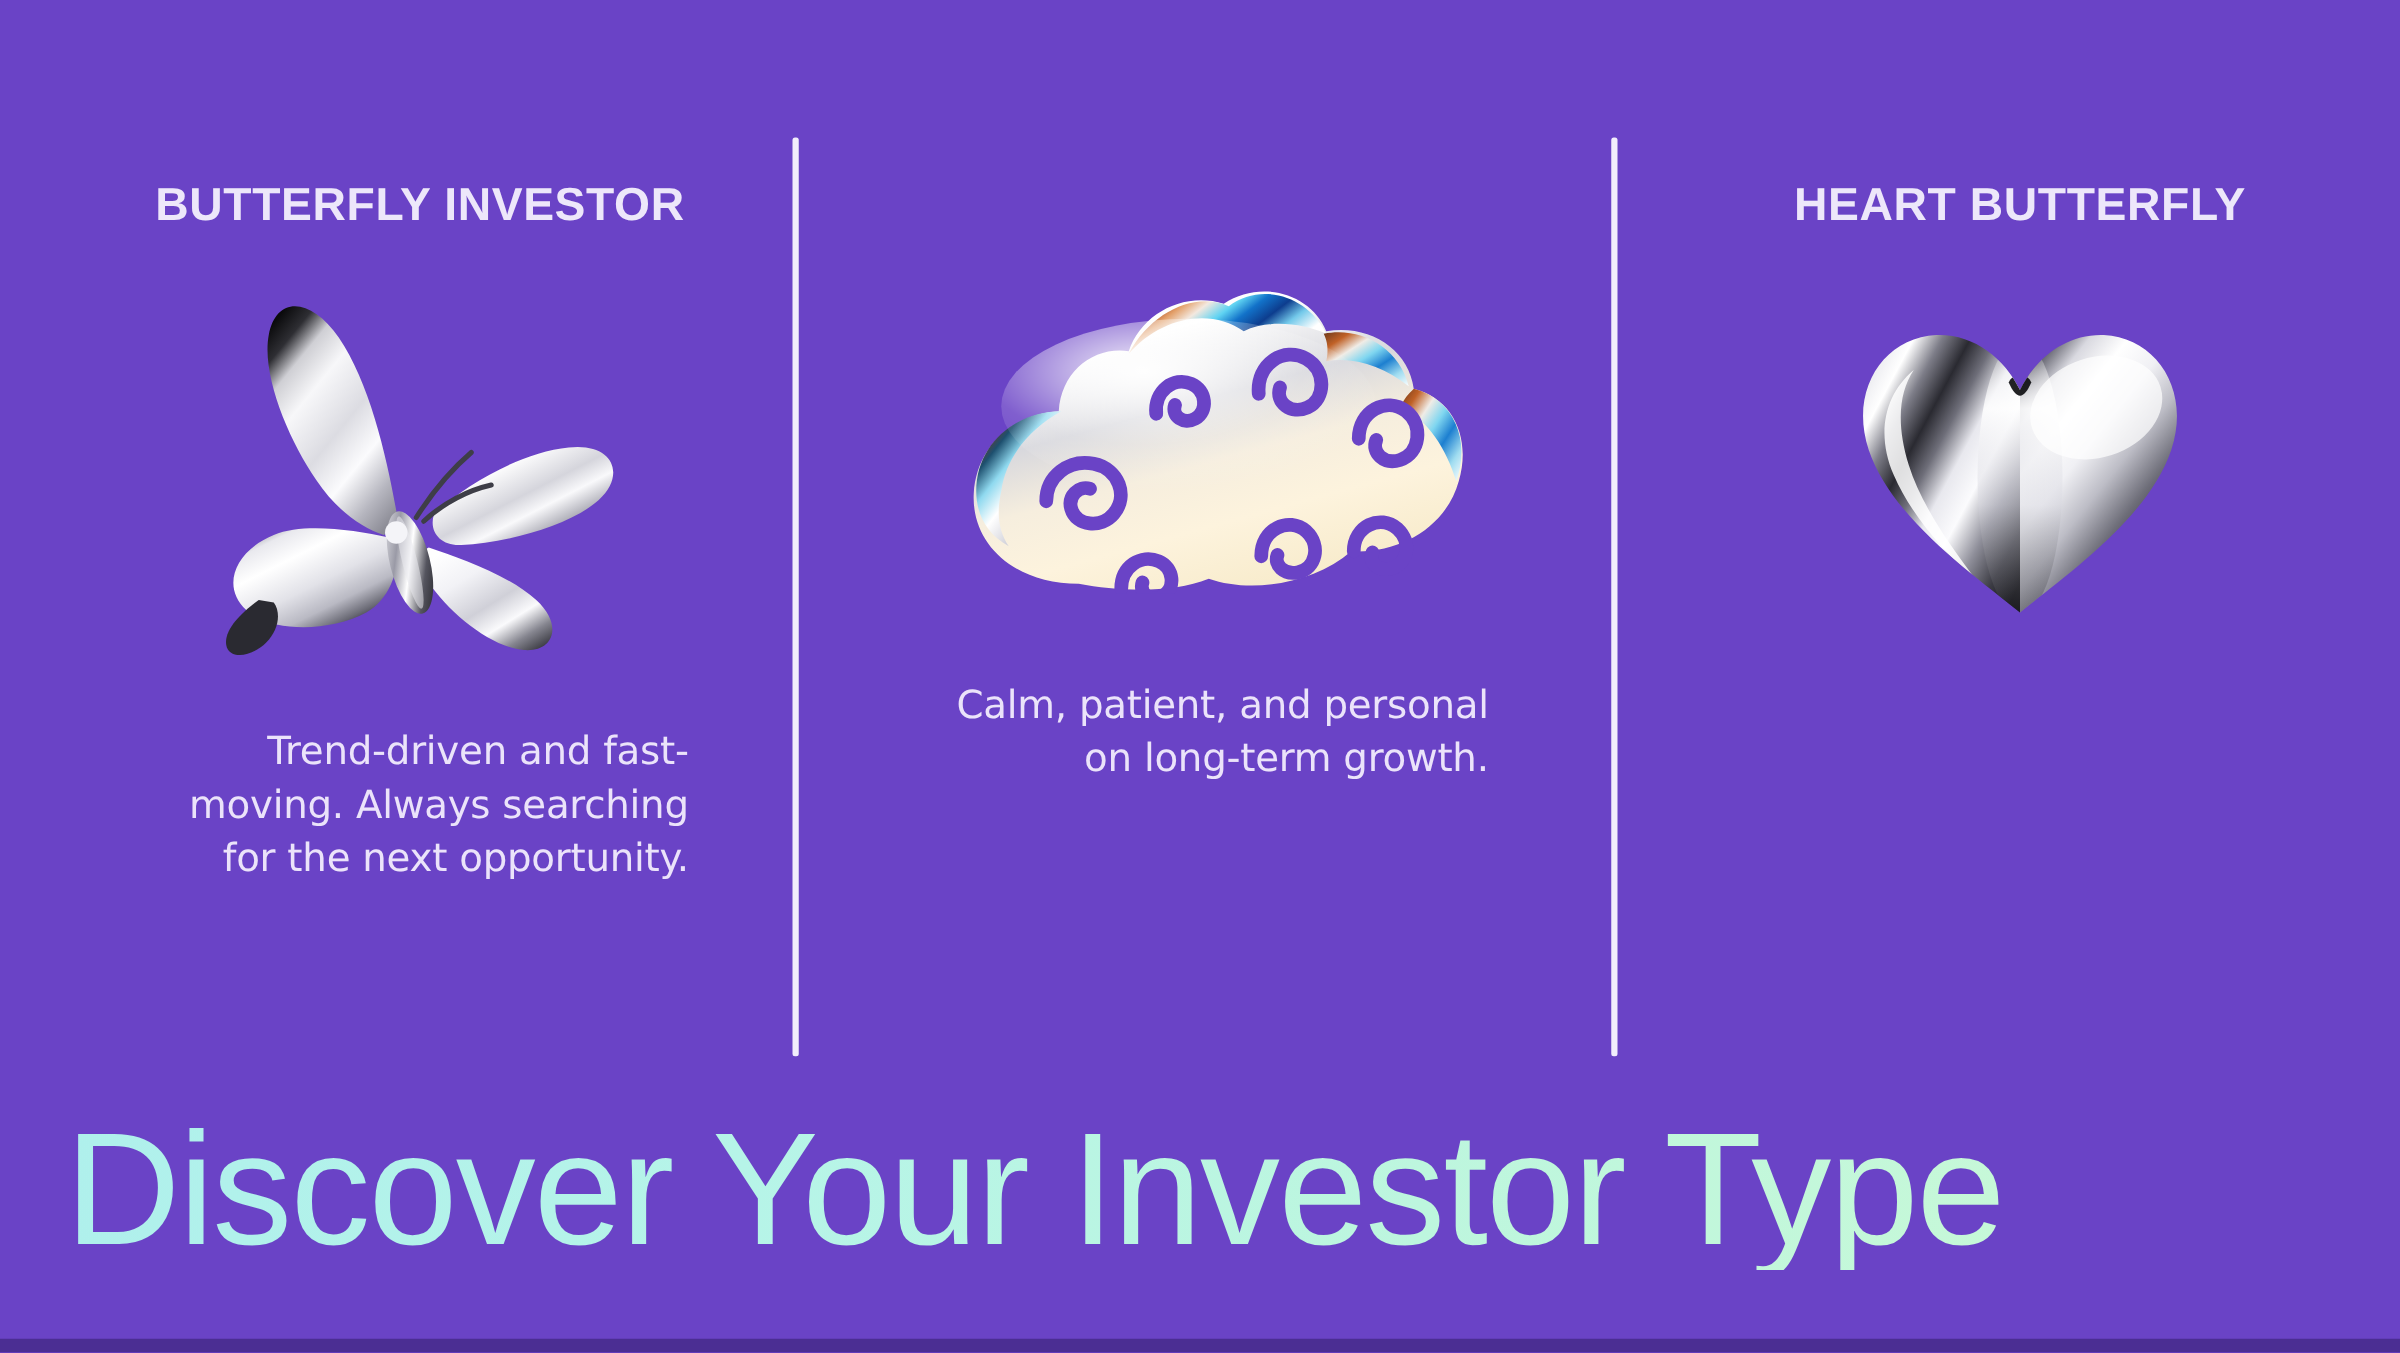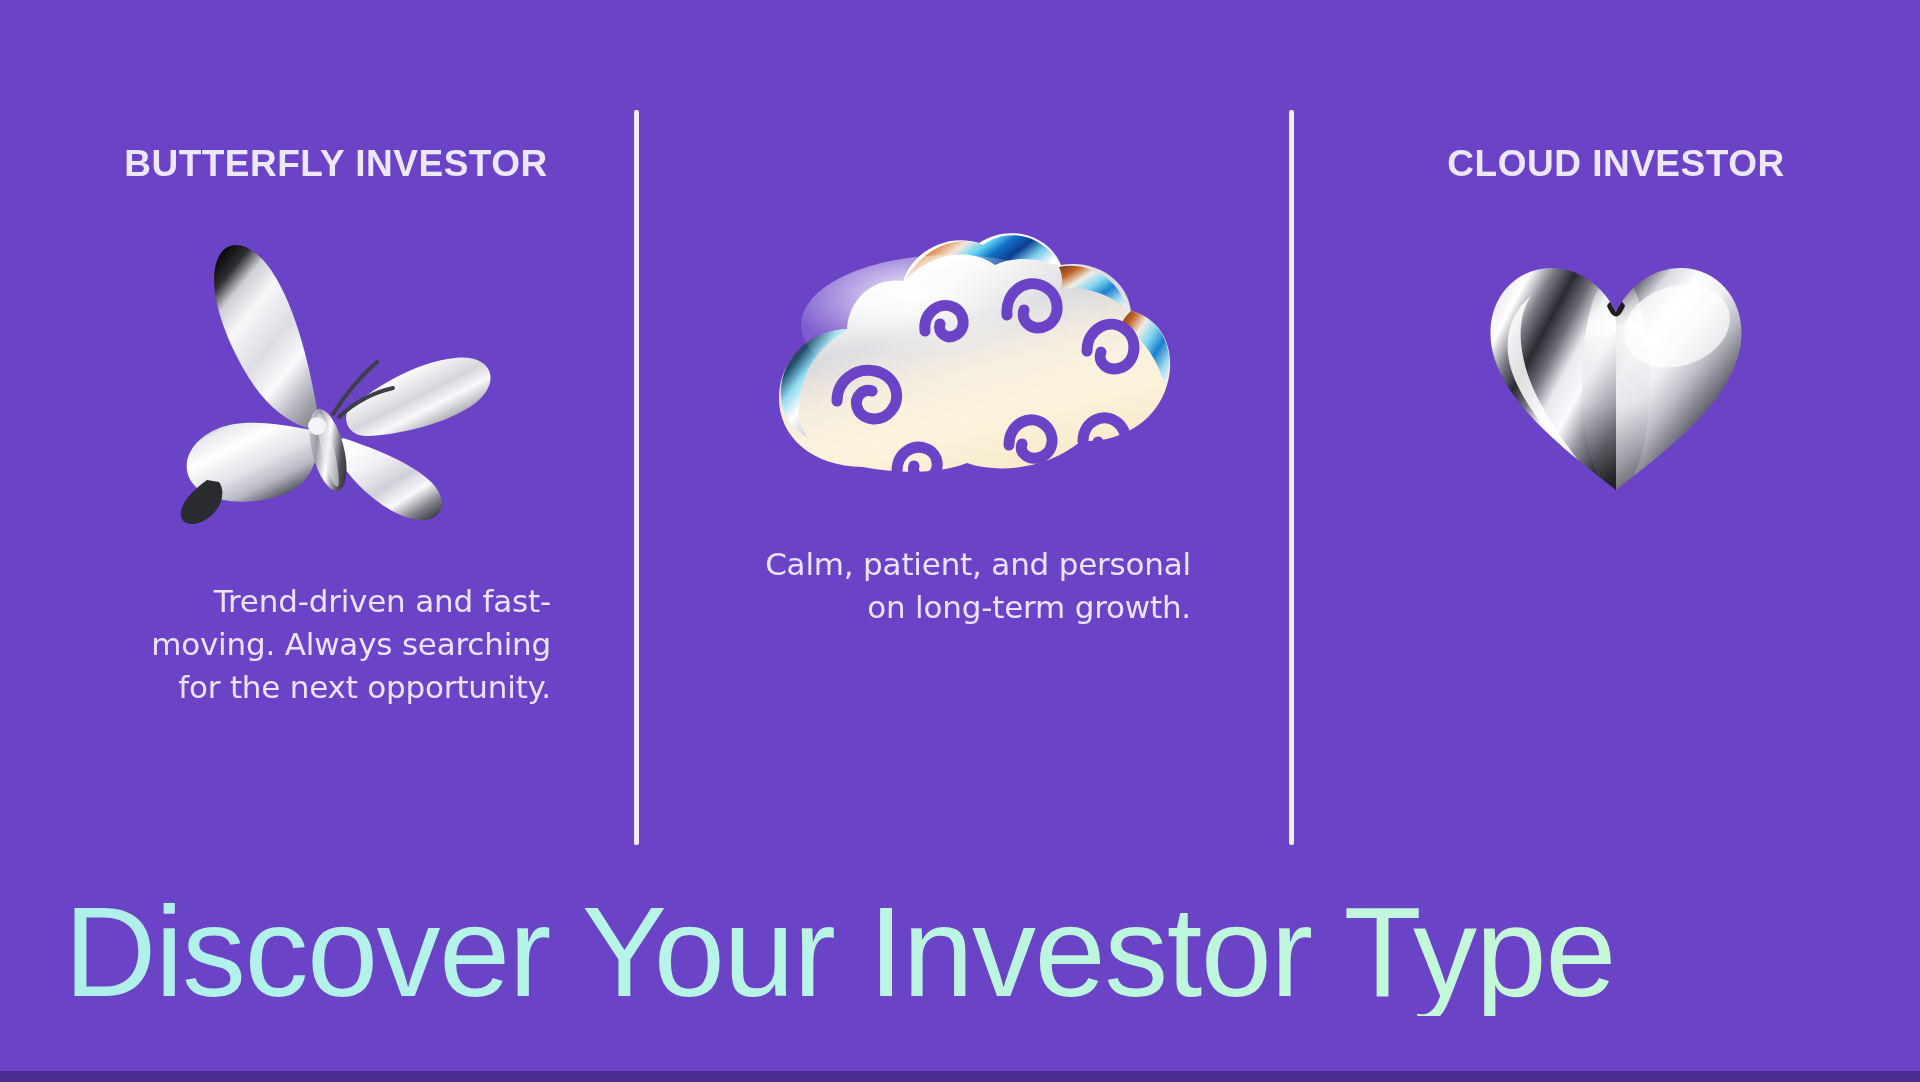--- a/index.html
+++ b/index.html
@@ -84,21 +84,21 @@
     height:735px;
     background:#F2EDFC;
     border-radius:2px;
   }
   .divider.d1 { left:634px; }
   .divider.d2 { left:1289px; }
 
   
   .big-title {
     position:absolute;
-    left:64px;
+    left:52px;
     top:888px;
     font-family:"Liberation Sans", sans-serif;
     font-weight:normal;
     font-size:128px;
     line-height:1;
     letter-spacing:-1.5px;
     color:#ADF2DC;
     background:linear-gradient(92deg,#AFF0EC 0%,#B6F4E8 35%,#BDF6DE 70%,#C6F8D8 100%);
     -webkit-background-clip:text;
     background-clip:text;
@@ -328,21 +328,21 @@
                      C 359 229, 355 247, 341 250
                      C 331 252, 324 245, 327 237"></path>
           </g>
         </svg>
       </div>
 
       <div class="col-body">Calm, patient, and personal on long-term growth.</div>
     </div>
 
     <div class="column">
-      <div class="col-heading">CLOUD INVESTOR</div>
+      <div class="col-heading">HEART BUTTERFLY</div>
 
       <div class="icon-wrap">
         <svg class="icon-svg" width="270" height="250" viewBox="0 0 270 250">
           <defs>
             <linearGradient id="htL" x1="0" y1="0.05" x2="0.95" y2="0.95">
               <stop offset="0%" stop-color="#9b9ba6"></stop>
               <stop offset="8%" stop-color="#ededf1"></stop>
               <stop offset="16%" stop-color="#ffffff"></stop>
               <stop offset="26%" stop-color="#7d7d88"></stop>
               <stop offset="36%" stop-color="#2a2a31"></stop>

